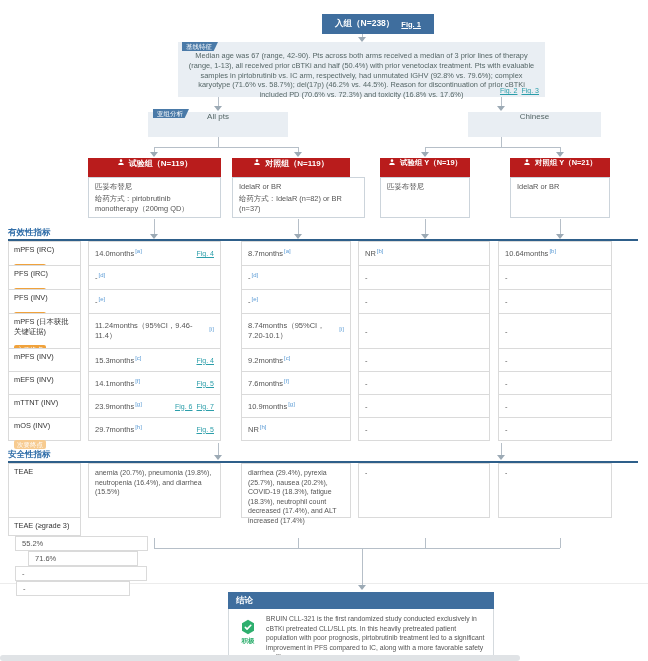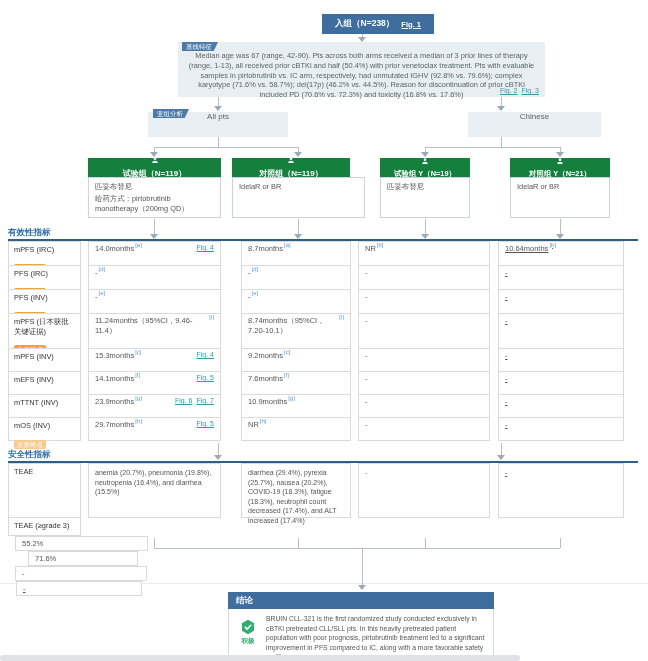--- a/index.html
+++ b/index.html
@@ -27,40 +27,40 @@
              padding:0 6px 0 4px; clip-path:polygon(0 0,100% 0,88% 100%,0 100%); white-space:nowrap; }
   a.fig { color:#2b9eaa; text-decoration:underline; font-size:7px; cursor:pointer; white-space:nowrap; }
 
   
   .branch { position:absolute; height:25px; display:flex; align-items:flex-start; justify-content:center;
             font-size:8px; color:#566; }
   .allpts { left:148px; top:112px; width:140px; }
   .chinese { left:435px; top:112px; width:133px;margin-left:33px; }
 
   
-  .grp-head { position:absolute; height:19px; background:#15803d; color:#fff; font-weight:bold;
-              font-size:8px; display:flex; align-items:center; justify-content:center; gap:4px;flex-direction:column; }
+  .grp-head { position:absolute; height:19px; background:#b91c1c; color:#fff; font-weight:bold;
+              font-size:8px; display:flex; justify-content:center; gap:4px; }
   .grp-body { position:absolute; background:#fff; border:1px solid #ccd4db; padding:4px 6px;
               font-size:7.4px; line-height:10px; color:#555; }
   .grp-body .drug { margin-bottom:2px; }
   .picon { width:8px; height:8px; flex:0 0 auto; }
 
   
   .section-title { position:absolute; left:8px; color:#2f6da8; font-weight:bold; font-size:8.5px; }
   .rule { position:absolute; left:8px; width:630px; height:2px; background:#2e5f8a; }
   .tbl { position:absolute; left:8px; width:631px; }
   .trow { display:flex; }
   .trow + .trow { margin-top:-1px; }
   .cell { border:1px solid #dadada; background:#fff; }
   .lc { width:73px; padding:3px 5px 2px 5px; }
   .c1 { width:133px; margin-left:7px; }
   .c2 { width:110px; margin-left:20px; }
   .c3 { width:132px; margin-left:7px; }
-  .c4 { width:126px; margin-left:8px;text-decoration:underline; }
-  .dc { padding:2px 6px; display:flex; font-size:7.5px; color:#555; }
+  .c4 { width:114px; margin-left:8px; }
+  .dc { padding:2px 6px; display:flex; align-items:center; font-size:7.5px; color:#555; }
   .dc .cl { margin-left:auto; display:flex; gap:4px; padding-left:4px; }
   .sup { color:#5b9bd5; font-size:6px; margin-left:1px; position:relative; top:-2.5px; }
   .rlabel { font-size:7.4px; color:#333; line-height:9.5px; margin-bottom:2px; }
   .tag { display:inline-block; color:#fff; font-size:6.5px; line-height:9.5px; padding:0 3px; border-radius:2px; }
   .tag-p { background:#f0a23c; }
   .tag-s { background:#f7cb90; }
   .rh-a { height:25px; } .rh-b { height:36px; } .rh-c { height:24px; }
   .rh-teae { height:55px; } .rh-teae3 { height:22px;flex-direction:column; }
   .wrap { align-items:flex-start; font-size:7px; line-height:9.6px; padding-top:4px; }
   .wrap .val { display:block; }
@@ -156,20 +156,21 @@
   </div>
 
   <div class="grp-head" style="left:232px;top:158px;width:118px">
     <svg class="picon" viewBox="0 0 24 24" fill="#fff">
         <path d="M12 12a4 4 0 1 0 0-8 4 4 0 0 0 0 8zm0 2c-4.4 0-8 2.2-8 5v2h16v-2c0-2.8-3.6-5-8-5z"></path>
       </svg>
     <span>对照组（N=119）</span>
   </div>
   <div class="grp-body" style="left:232px;top:177px;width:133px;height:41px">
     <div class="drug">IdelaR or BR</div>
+    <div>给药方式：IdelaR (n=82) or BR (n=37)</div>
   </div>
 
   <div class="grp-head" style="left:380px;top:158px;width:90px;font-size:7.4px">
     <svg class="picon" viewBox="0 0 24 24" fill="#fff">
         <path d="M12 12a4 4 0 1 0 0-8 4 4 0 0 0 0 8zm0 2c-4.4 0-8 2.2-8 5v2h16v-2c0-2.8-3.6-5-8-5z"></path>
       </svg>
     <span>试验组 Y（N=19）</span>
   </div>
   <div class="grp-body" style="left:380px;top:177px;width:90px;height:41px">
     <div class="drug">匹妥布替尼</div>

